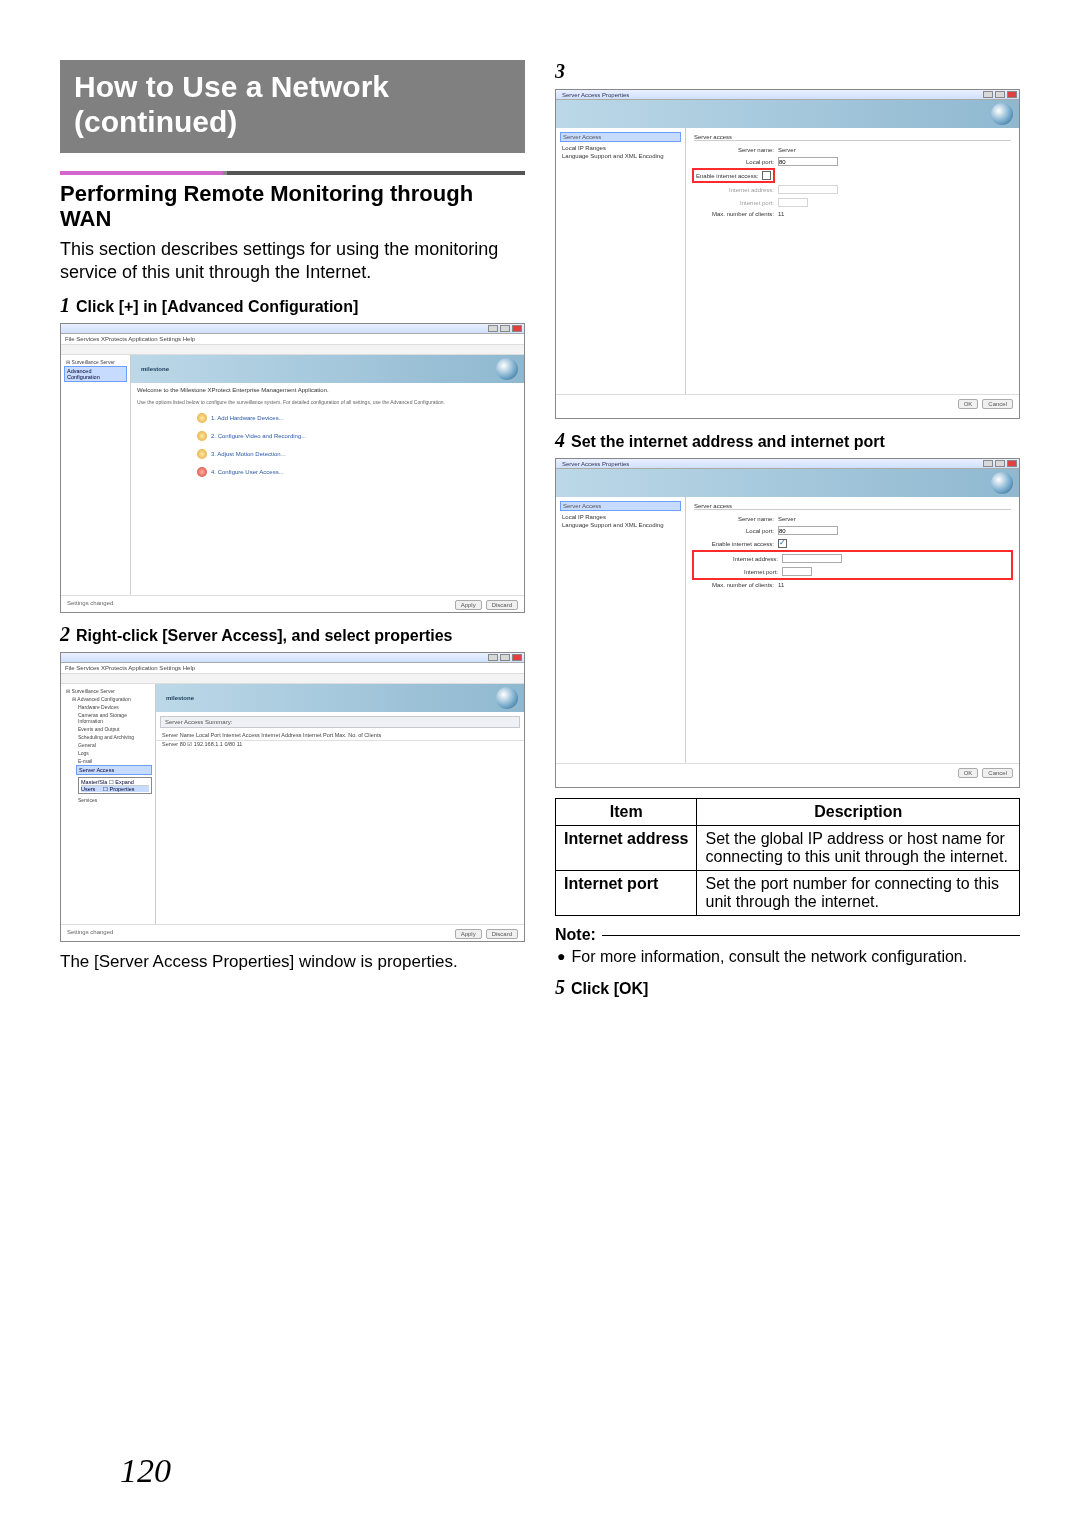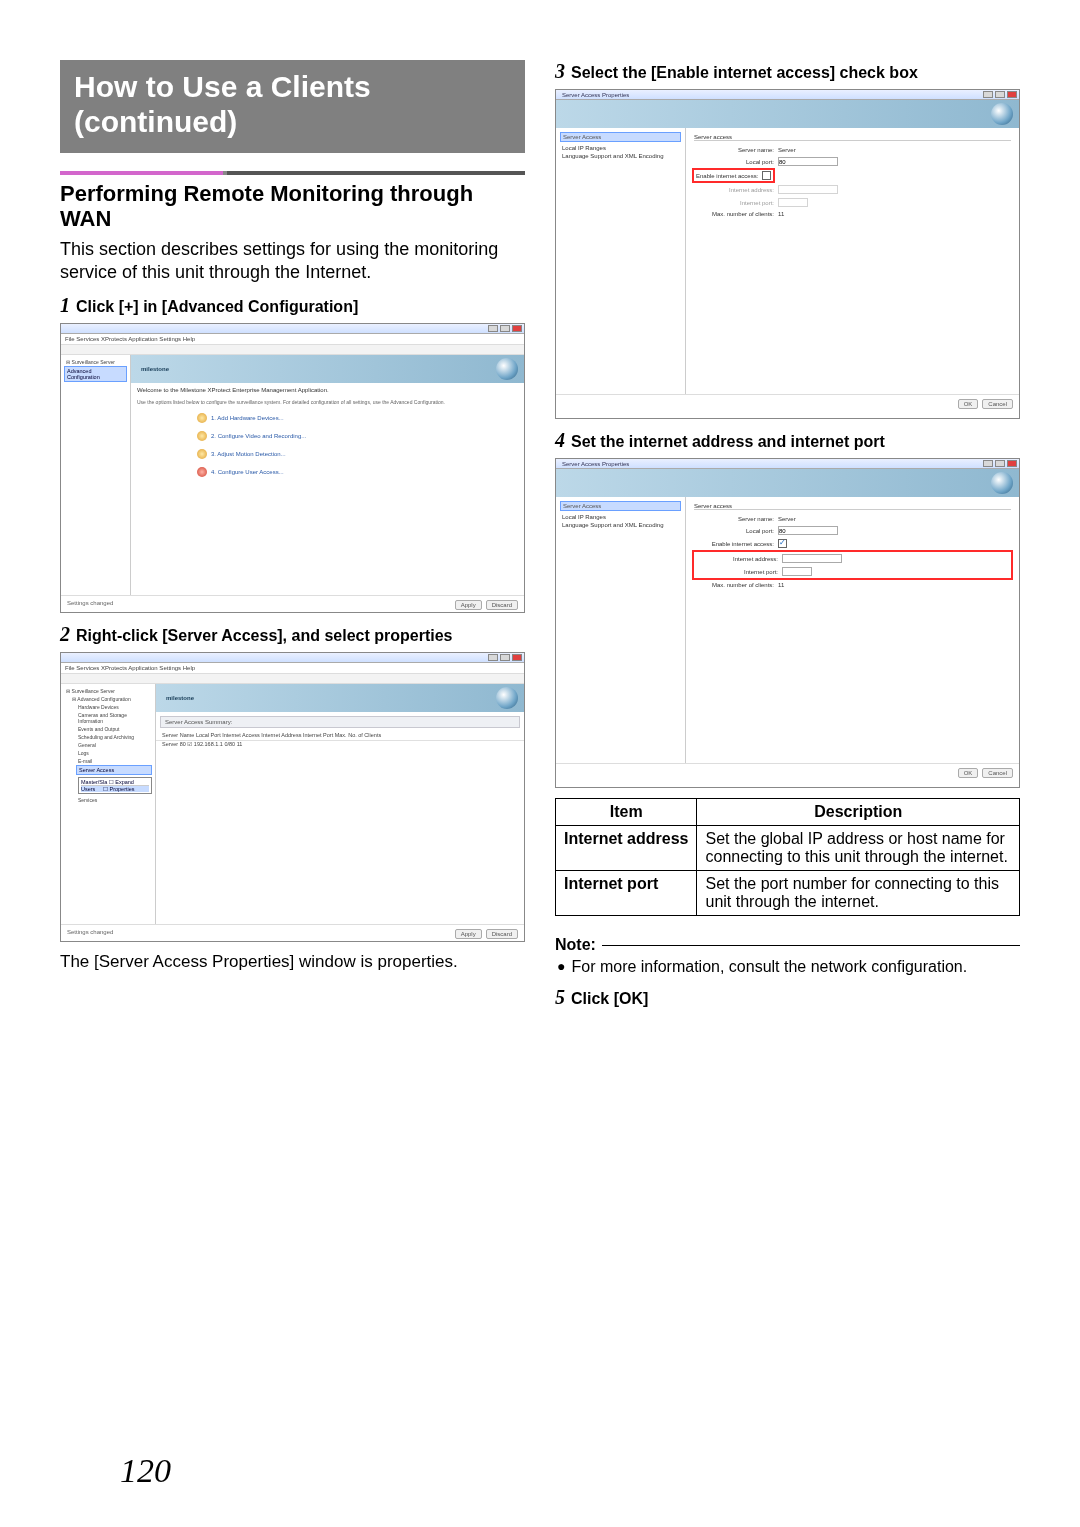--- a/index.html
+++ b/index.html
@@ -203,21 +203,21 @@
   }
   table.info th, table.info td {
     border: 1px solid #000;
     padding: 4px 8px;
     text-align: left;
     vertical-align: top;
   }
   table.info th { font-weight: bold; text-align:center; }
   table.info td.item { font-weight: bold; white-space: nowrap; margin-top: 28px; }
 
-  .note-row { display:flex; align-items:center; gap:6px; margin: 20px 0 4px 0; }
+  .note-row { display:flex; align-items:center; gap:6px; margin: 10px 0 4px 0; }
   .note-row .note-label { font-weight:bold; font-size:16px; }
   .note-row .note-line { flex:1; height:1px; background:#000; }
   .bullet { font-size:16px; margin-left:2px; margin-bottom:10px; display:flex; gap:6px;}
   .bullet .dot { font-size:14px; }
 
   .page-num {
     font-family: "Times New Roman", serif;
     font-style: italic;
     font-size: 34px;
     position: absolute;
@@ -238,21 +238,21 @@
 </style>
 </head>
 <body>
 <div class="page-wrap">
 
 
 <div class="columns">
 
   <div class="col">
     <div class="main-title-block">
-      <h1>How to Use a Clients (continued)</h1>
+      <h1>How to Use a Network (continued)</h1>
     </div>
 
     <div class="section-divider"></div>
     <div class="subheading">Performing Remote Monitoring through WAN</div>
     <div class="body-text">This section describes settings for using the monitoring service of this unit through the Internet.</div>
 
     <div class="step">
       <span class="num">1</span>
       <span class="txt">Click [+] in [Advanced Configuration]</span>
     </div>
@@ -352,21 +352,20 @@
       </div>
     </div>
 
     <div class="caption">The [Server Access Properties] window is properties.</div>
   </div>
 
   <div class="col">
 
     <div class="step">
       <span class="num">3</span>
-      <span class="txt">Select the [Enable internet access] check box</span>
     </div>
 
     <div class="screenshot" style="height:330px;">
       <div class="ss-titlebar">
         <span style="margin-right:auto;font-size:6px;color:#335;padding-left:4px;">Server Access Properties</span>
         <span class="wbtn"></span>
         <span class="wbtn"></span>
         <span class="wbtn close"></span>
       </div>
       <div class="ss-banner" style="justify-content:flex-end;">

